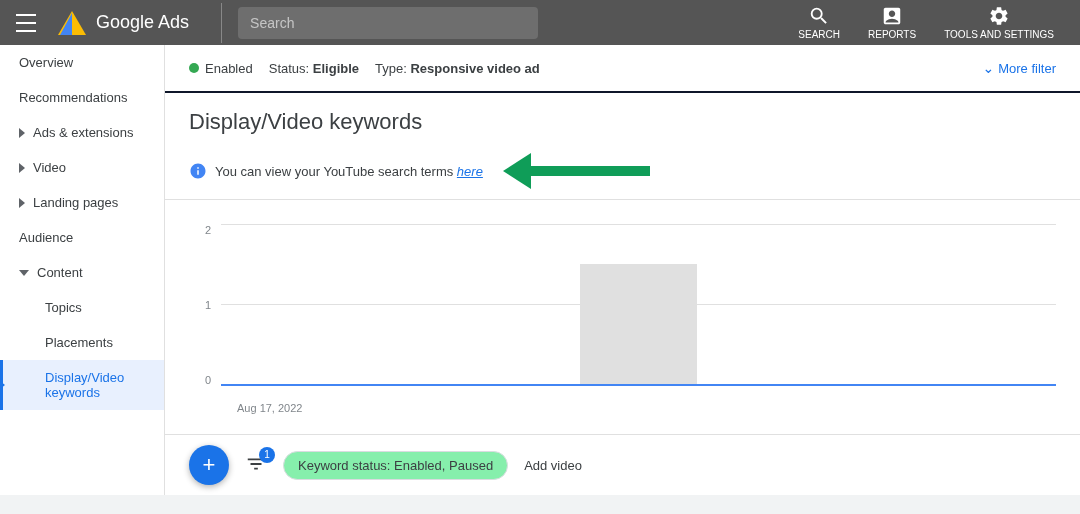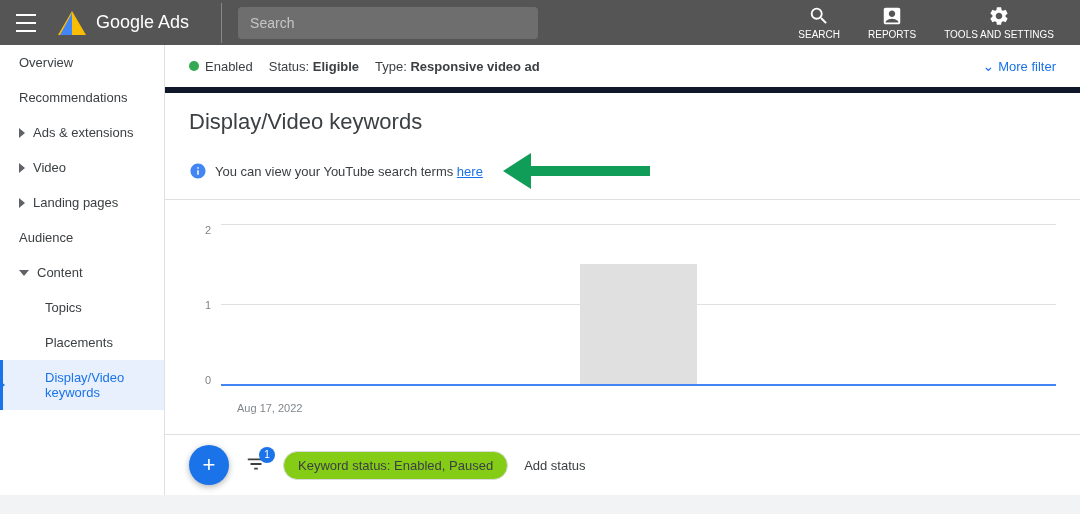--- a/index.html
+++ b/index.html
@@ -56,40 +56,40 @@
       border-top: 8px solid transparent; border-bottom: 8px solid transparent;
       border-left: 10px solid #1a73e8;
     }
 
     
     .main { flex: 1; display: flex; flex-direction: column; overflow: hidden; }
 
     
     .status-bar {
       display: flex; align-items: center; padding: 10px 24px; background: white;
-      border-bottom: 6px solid #0f172a; gap: 16px; min-height: 48px;
+      border-bottom: 2px solid #0f172a; gap: 16px; min-height: 48px;
     }
     .status-enabled { display: flex; align-items: center; gap: 6px; font-size: 13px; color: #3c4043; }
     .green-dot { width: 10px; height: 10px; border-radius: 50%; background: #34a853; flex-shrink: 0; }
     .status-label { font-size: 13px; color: #3c4043; }
     .start-end { display: flex; align-items: center; gap: 8px; font-size: 13px; color: #3c4043; }
     .date-box { background: #e8eaed; border-radius: 4px; padding: 4px 48px; height: 26px; }
     .more-details { margin-left: auto; color: #1a73e8; font-size: 13px; cursor: pointer; display: flex; align-items: center; gap: 4px; }
 
     
     .page-title-area { padding: 16px 24px 8px; background: white; }
     .page-title { font-size: 22px; font-weight: 400; color: #3c4043; }
 
     
     .info-bar {
       display: flex; align-items: center; padding: 10px 24px; background: white;
       border-bottom: 1px solid #e0e0e0; gap: 8px;
     }
     .info-text { font-size: 13px; color: #3c4043; }
-    .info-link { color: #1a73e8; cursor: pointer; }
+    .info-link { color: #1a73e8; cursor: pointer; font-style: italic; }
 
     
     .chart-area { flex: 1; background: white; padding: 16px 24px; position: relative; overflow: hidden; }
     .chart-container { height: 100%; position: relative; }
 
     
     .filter-bar {
       display: flex; align-items: center; padding: 10px 24px; background: white;
       border-top: 1px solid #e0e0e0; gap: 16px; min-height: 52px;
     }
@@ -99,21 +99,21 @@
       font-size: 22px; box-shadow: 0 2px 6px rgba(0,0,0,0.3); flex-shrink: 0;
     }
     .filter-icon-wrapper { position: relative; cursor: pointer; }
     .filter-badge {
       position: absolute; top: -6px; right: -8px; width: 16px; height: 16px;
       border-radius: 50%; background: #1a73e8; color: white; font-size: 10px;
       display: flex; align-items: center; justify-content: center;
     }
     .filter-chip {
       display: flex; align-items: flex-end; border: 1px solid #dadce0; border-radius: 20px;
-      padding: 6px 14px; font-size: 13px; color: #3c4043; cursor: pointer; background: #84cc16;
+      padding: 6px 14px; font-size: 13px; color: #3c4043; cursor: pointer; background: #86efac;
     }
     .add-filter-btn { font-size: 13px; color: #3c4043; cursor: pointer; }
 
     
     .green-arrow {
       display: flex; align-items: center; margin-left: 12px;
     }
     .arrow-shaft {
       width: 120px; height: 10px; background: #0f9d58;
     }
@@ -275,18 +275,18 @@
         
         <svg width="22" height="22" viewBox="0 0 24 24" fill="#3c4043">
           <path d="M10 18h4v-2h-4v2zM3 6v2h18V6H3zm3 7h12v-2H6v2z"></path>
         </svg>
         <div class="filter-badge">1</div>
       </div>
       <div class="filter-chip">
         <span>Keyword status: Enabled, Paused</span>
       </div>
       <div class="add-filter-btn">
-        <span>Add status</span>
+        <span>Add video</span>
       </div>
     </div>
 
   </div>
 </div>
 
 </body></html>

